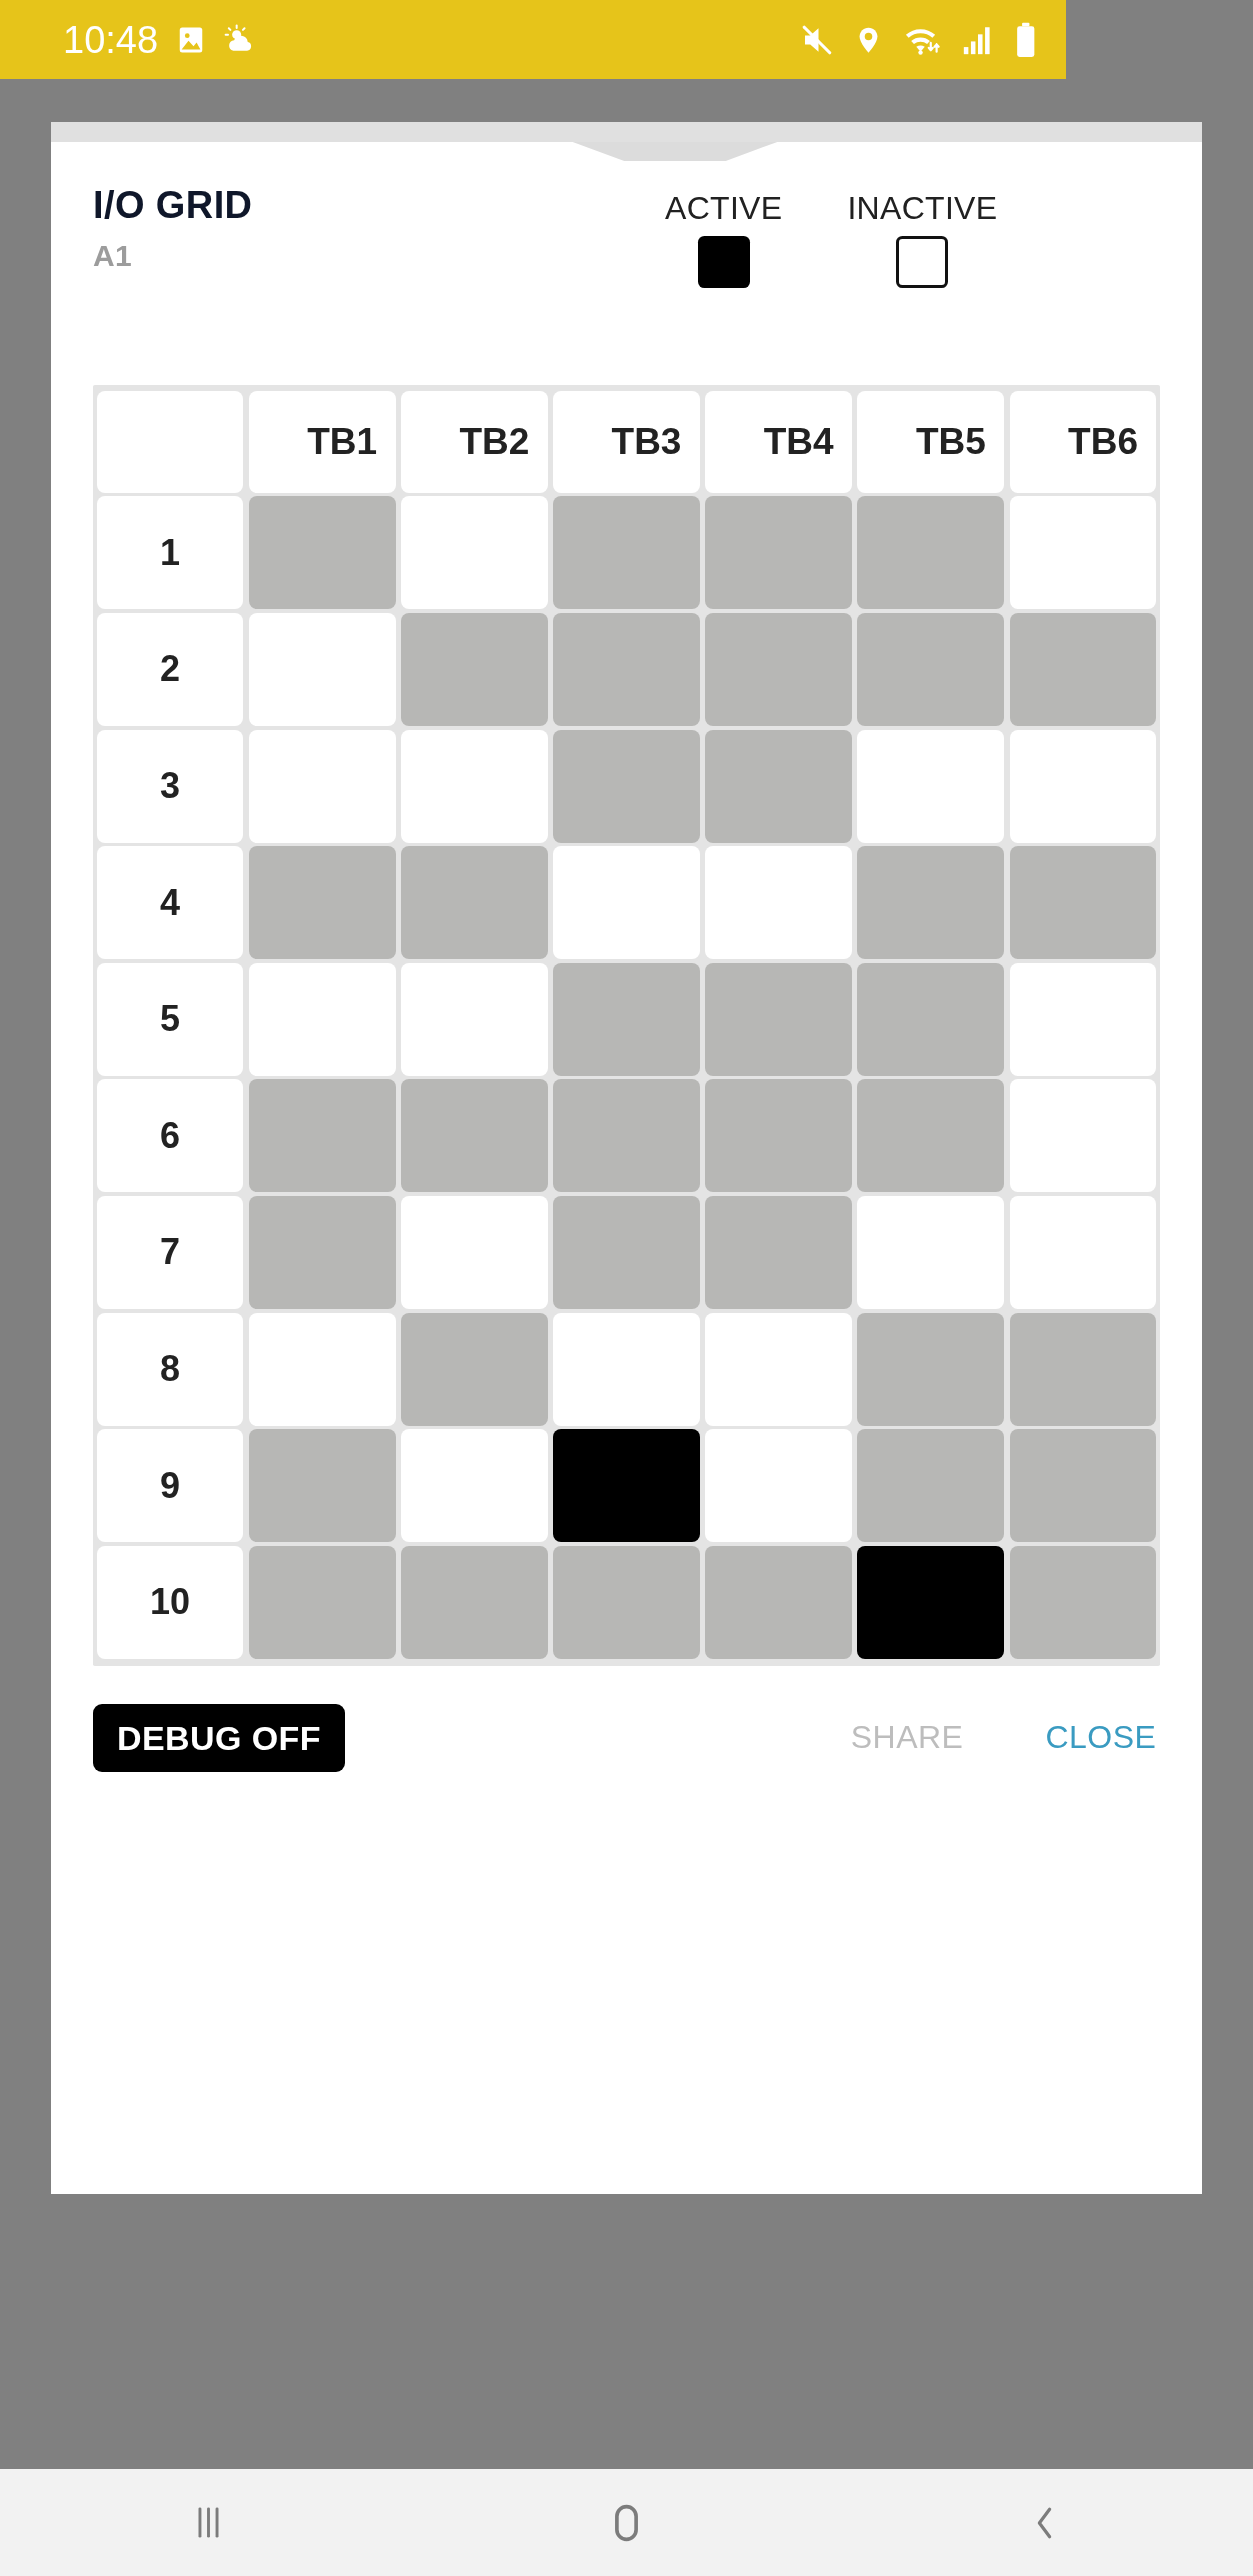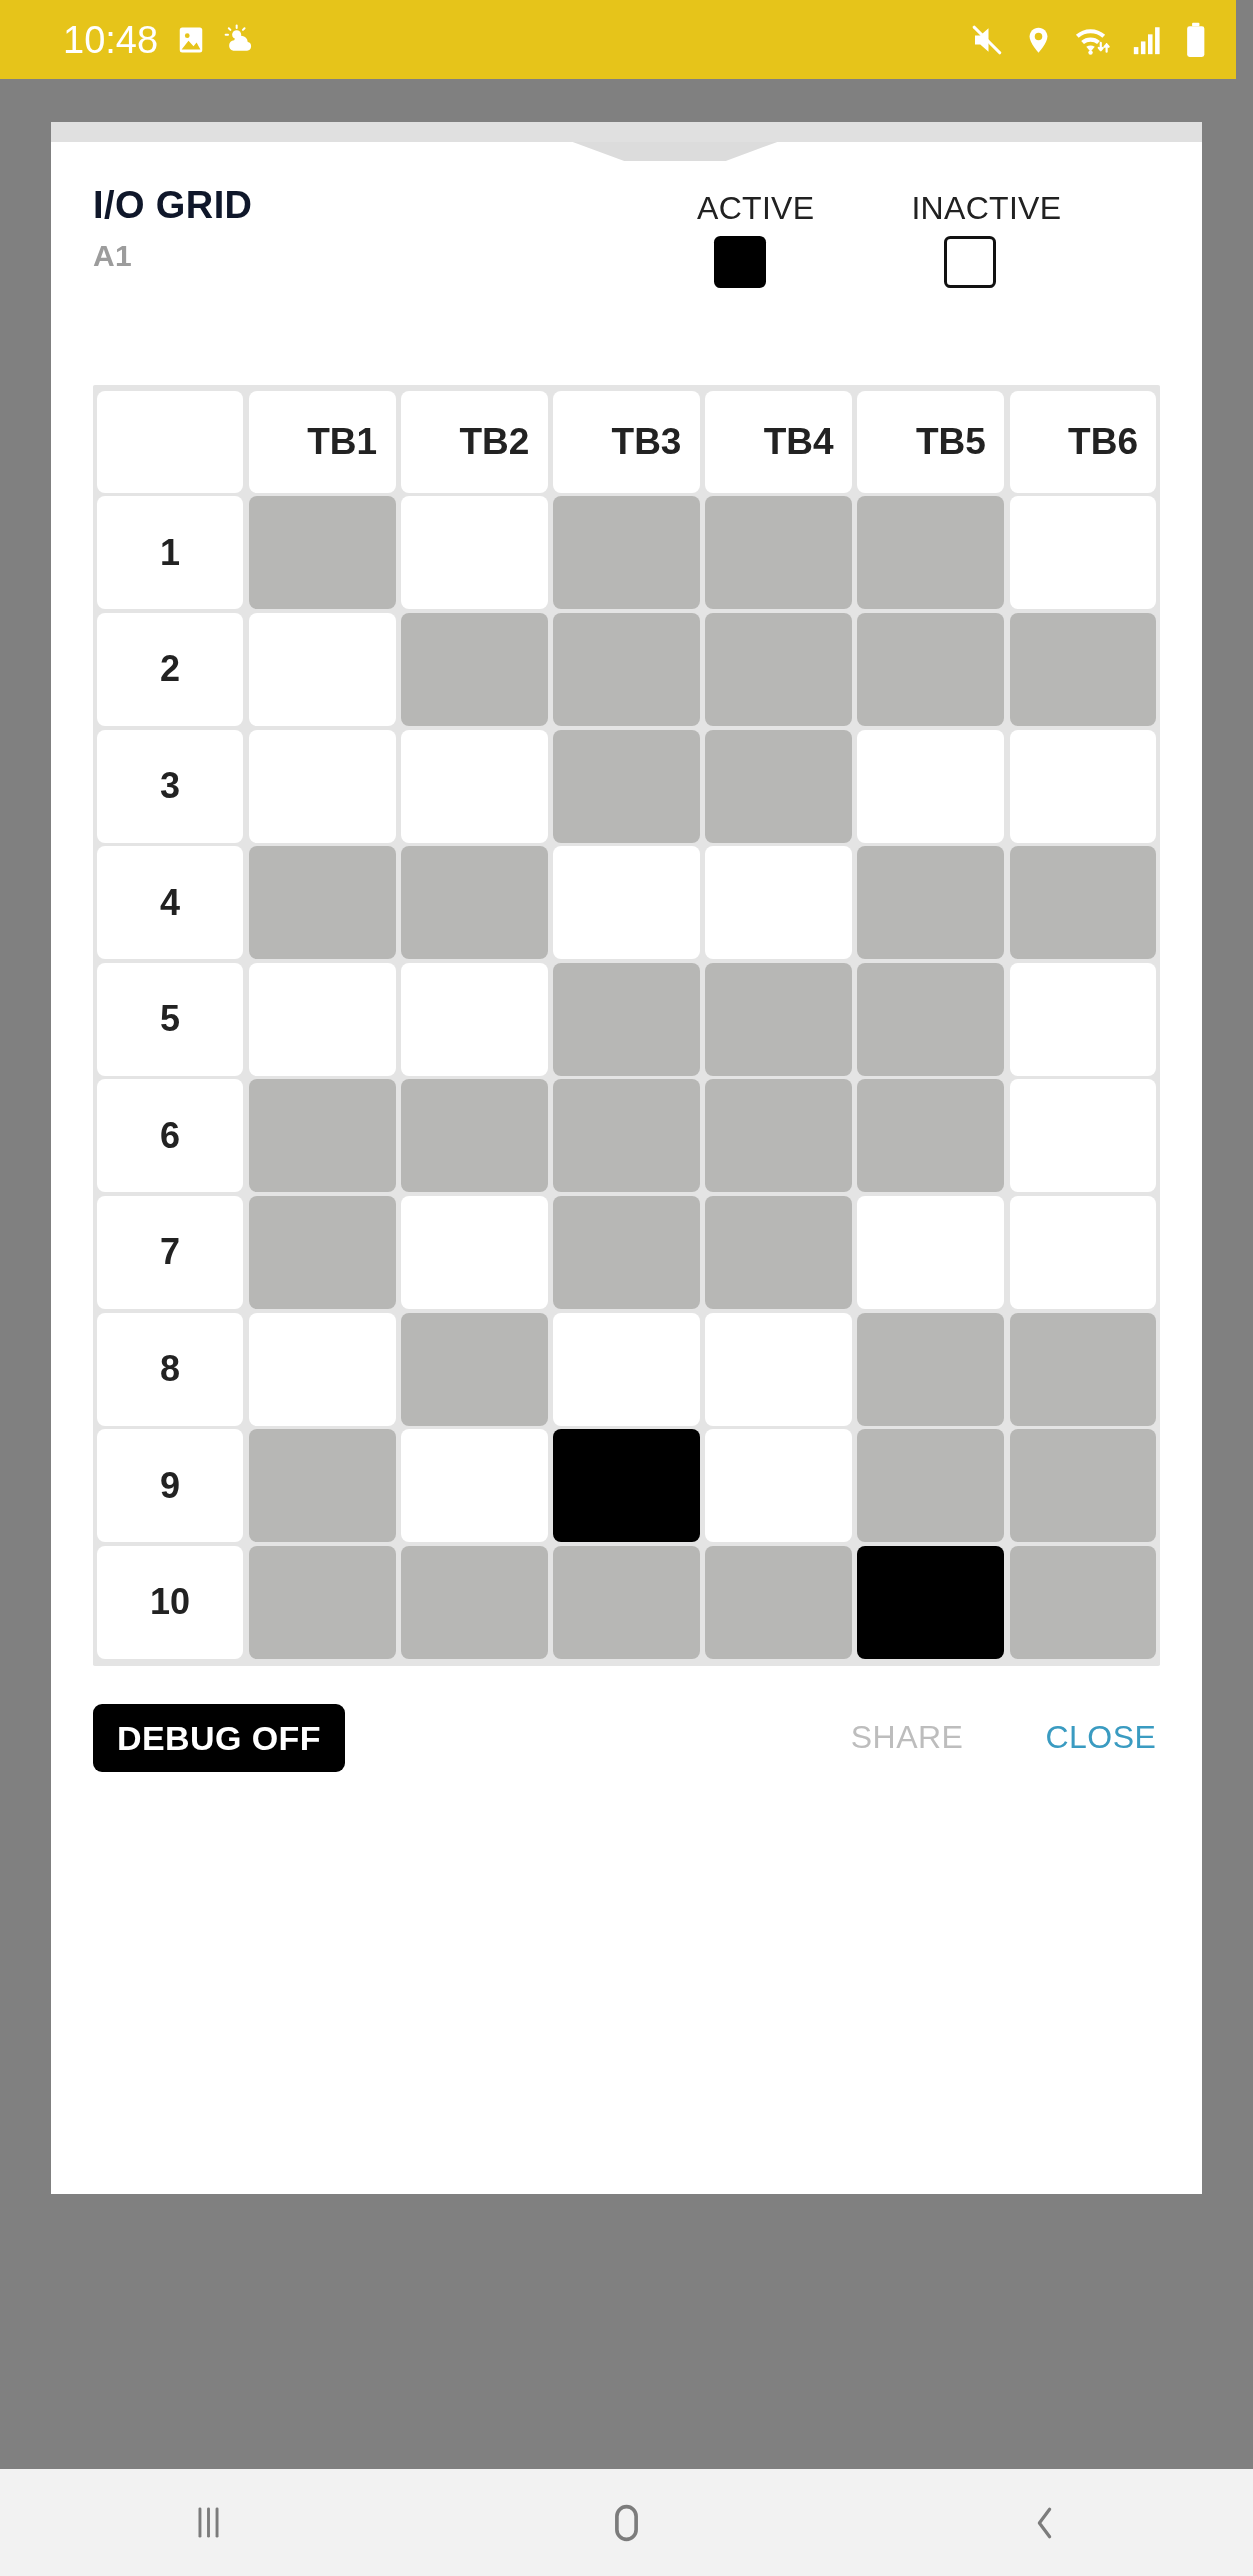--- a/index.html
+++ b/index.html
@@ -14,21 +14,21 @@
     position: relative;
     width: 1253px;
     height: 2576px;
     background: #808080;
   }
 
   
   .status-bar {
     position: absolute;
     top: 0; left: 0;
-    width: 1236px;
+    width: 1066px;
     height: 79px;
     background: #E6C41A;
     display: flex;
     align-items: center;
     justify-content: space-between;
     padding: 0 30px 0 63px;
   }
   .status-left { display: flex; align-items: center; gap: 18px; }
   .status-clock {
     color: #FFFFFF;
@@ -102,21 +102,20 @@
     flex-direction: column;
     align-items: center;
   }
   .legend-text {
     font-size: 32px;
     font-weight: 400;
     color: #212121;
     letter-spacing: 0.3px;
     margin-bottom: 9.8px;
     white-space: nowrap;
-    margin-left: 32px;
   }
   .legend-swatch {
     width: 52px;
     height: 52px;
     border-radius: 6.3px;
   }
   .swatch-active { background: #000000; }
   .swatch-inactive { background: #FFFFFF; border: 3.6px solid #111111; }
 
   

